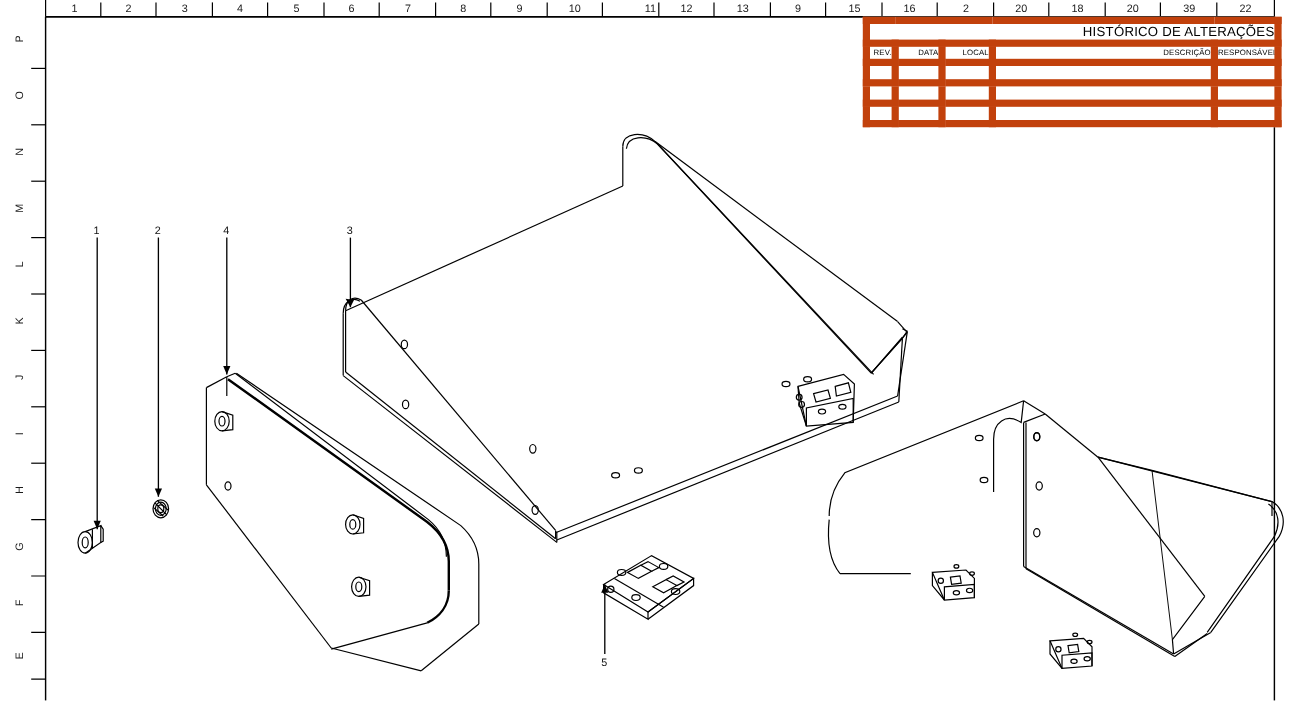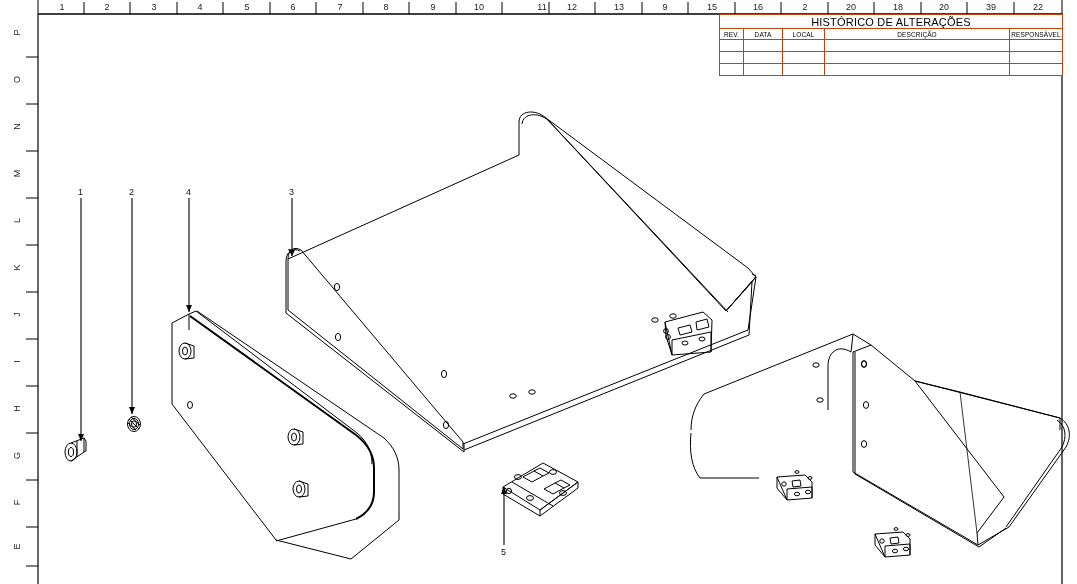--- a/index.html
+++ b/index.html
@@ -42,25 +42,25 @@
     transform-origin: center center;
     user-select: none;
   }
   .rev-table {
     position: absolute;
     border-collapse: collapse;
     table-layout: fixed;
     background: #ffffff;
   }
   .rev-table td, .rev-table th {
-    border: 1px solid #c2410c;
+    border: 6px solid #c2410c;
     font-weight: normal;
     color: #000000;
     padding: 0;
-    text-align: center;
+    text-align: right;
     vertical-align: middle;
     overflow: hidden;
     white-space: nowrap;
   }
   .rev-title {
     font-size: 11px;
     height: 13px;
     letter-spacing: 0.2px;
   }
   .rev-head {

